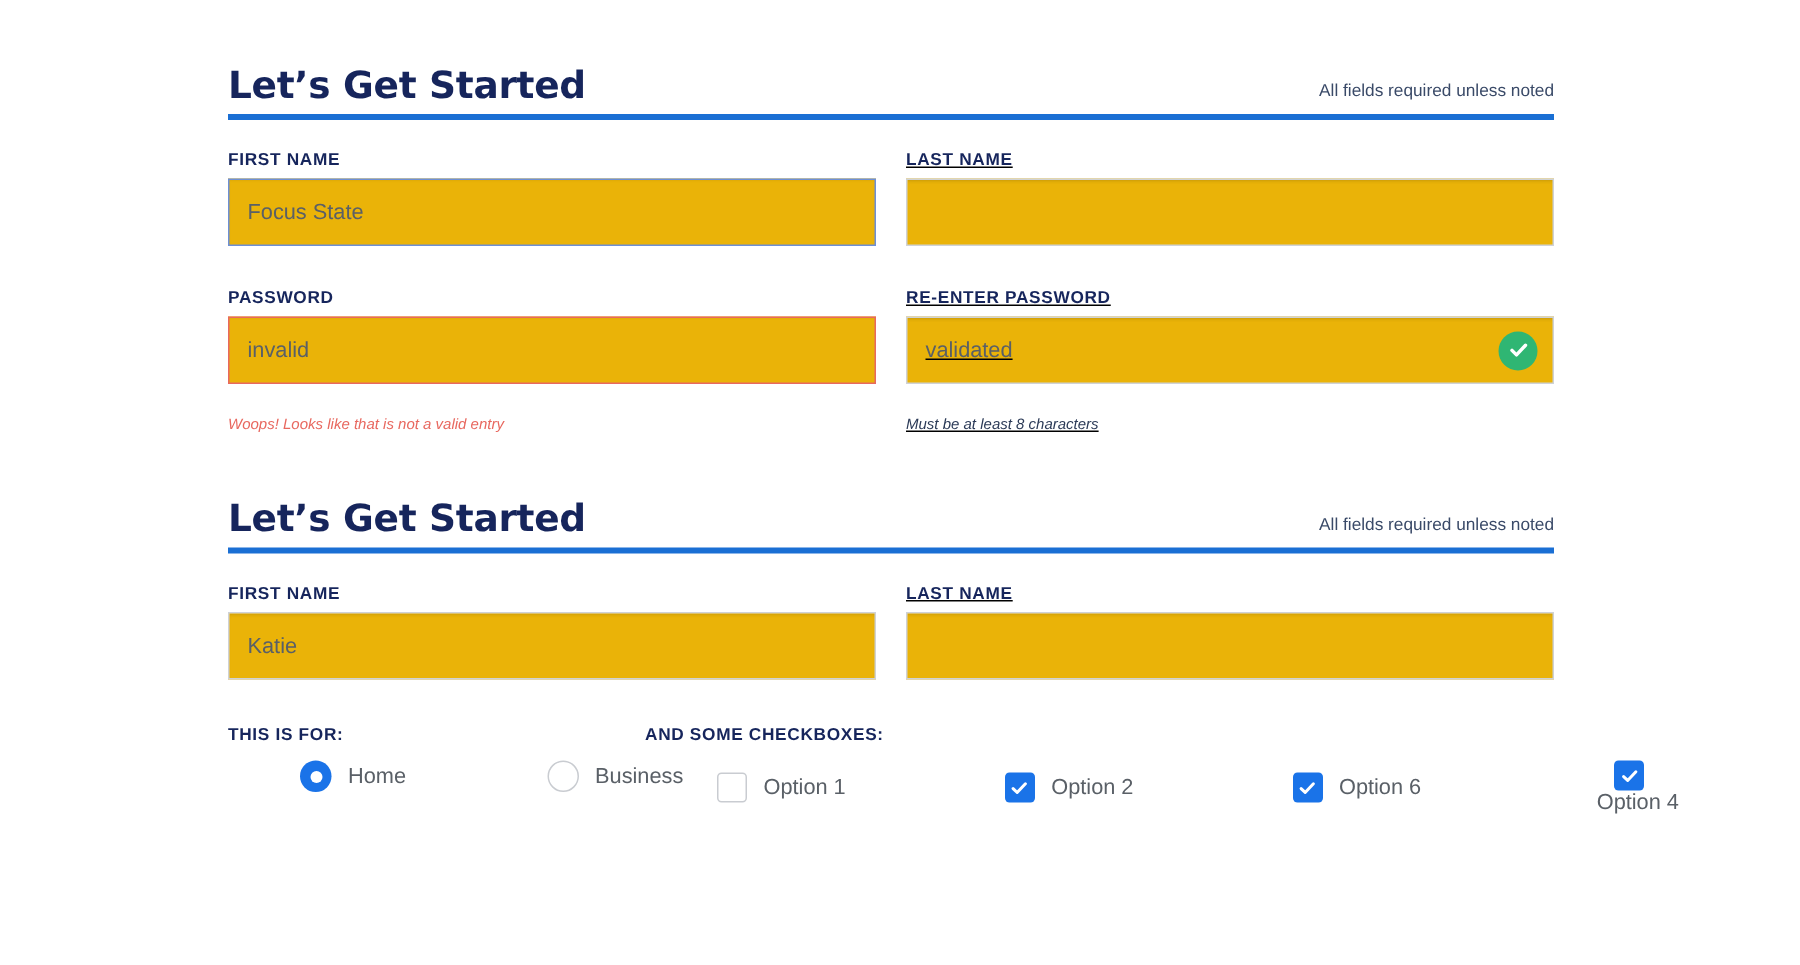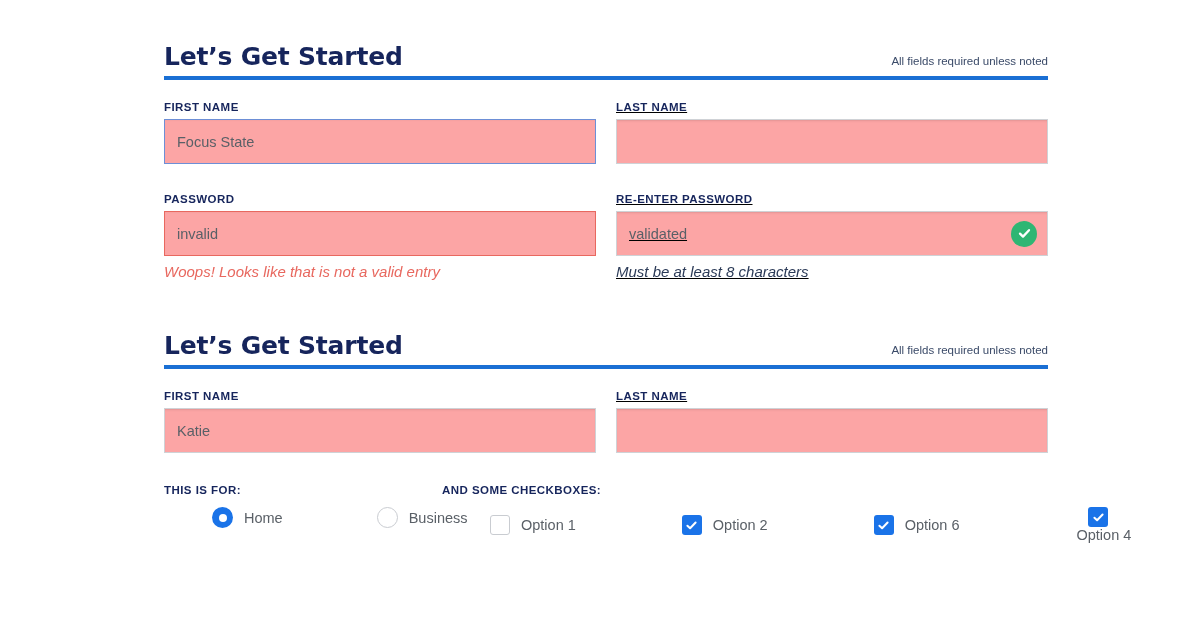--- a/index.html
+++ b/index.html
@@ -14,21 +14,21 @@
     -webkit-font-smoothing: antialiased;
     overflow: hidden;
   }
   .page {
     position: relative;
     width: 1200px;
     height: 643px;
   }
   .form-block {
     position: absolute;
-    left: 164px;
+    left: 152px;
     width: 884px;
   }
   #form-1 { top: 44px; }
   #form-2 { top: 333px; }
 
   
   .form-header {
     position: relative;
     display: flex;
     align-items: flex-end;
@@ -74,43 +74,43 @@
     white-space: nowrap;
   }
   .input-wrap {
     position: relative;
   }
   .input-box {
     box-sizing: border-box;
     width: 100%;
     height: 45px;
     border: 1px solid #cfd2d6;
-    background: #fca5a5;
+    background: #eab308;
     display: flex;
     align-items: center;
     padding: 0 12px;
     font-size: 14.5px;
     color: #5a6067;
     box-shadow: inset 0 2px 3px -2px rgba(0,0,0,0.22);
   }
   .input-box.focus {
     border-color: #6d8fd6;
     box-shadow: inset 0 1px 2px -1px rgba(0,0,0,0.10);
   }
   .input-box.error {
     border-color: #e8685f;
     box-shadow: inset 0 1px 2px -1px rgba(0,0,0,0.08);
   }
   .input-box.empty { color: transparent; }
 
   .helper {
-    font-size: 15px;
+    font-size: 10px;
     font-style: italic;
     color: #2b3a57;
-    margin-top: 7px;
+    margin-top: 22px;
   }
   .helper.error-text { color: #e8685f; }
 
   .valid-icon {
     position: absolute;
     right: 11px;
     top: 50%;
     transform: translateY(-50%);
     width: 26px;
     height: 26px;

